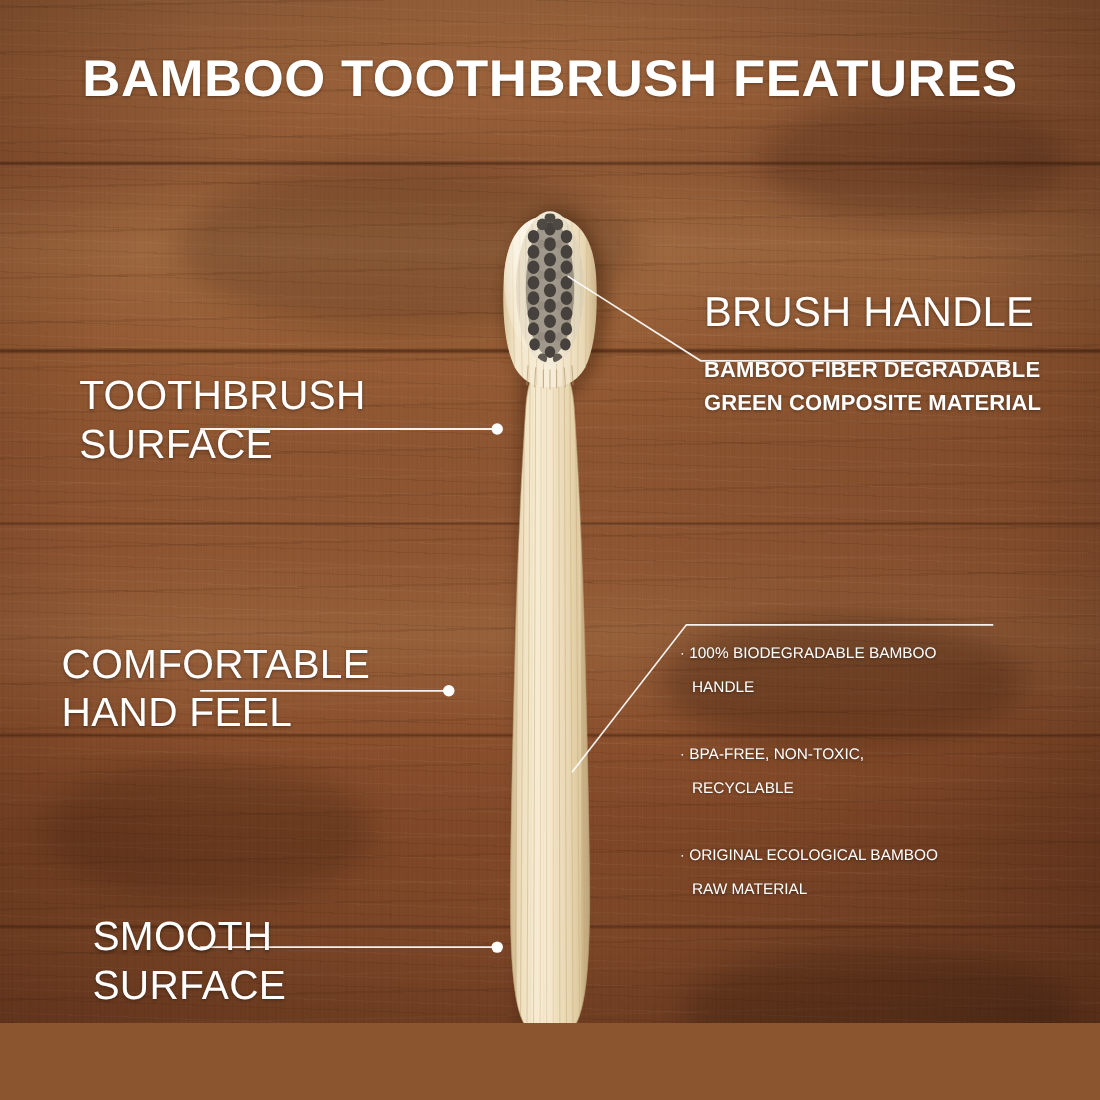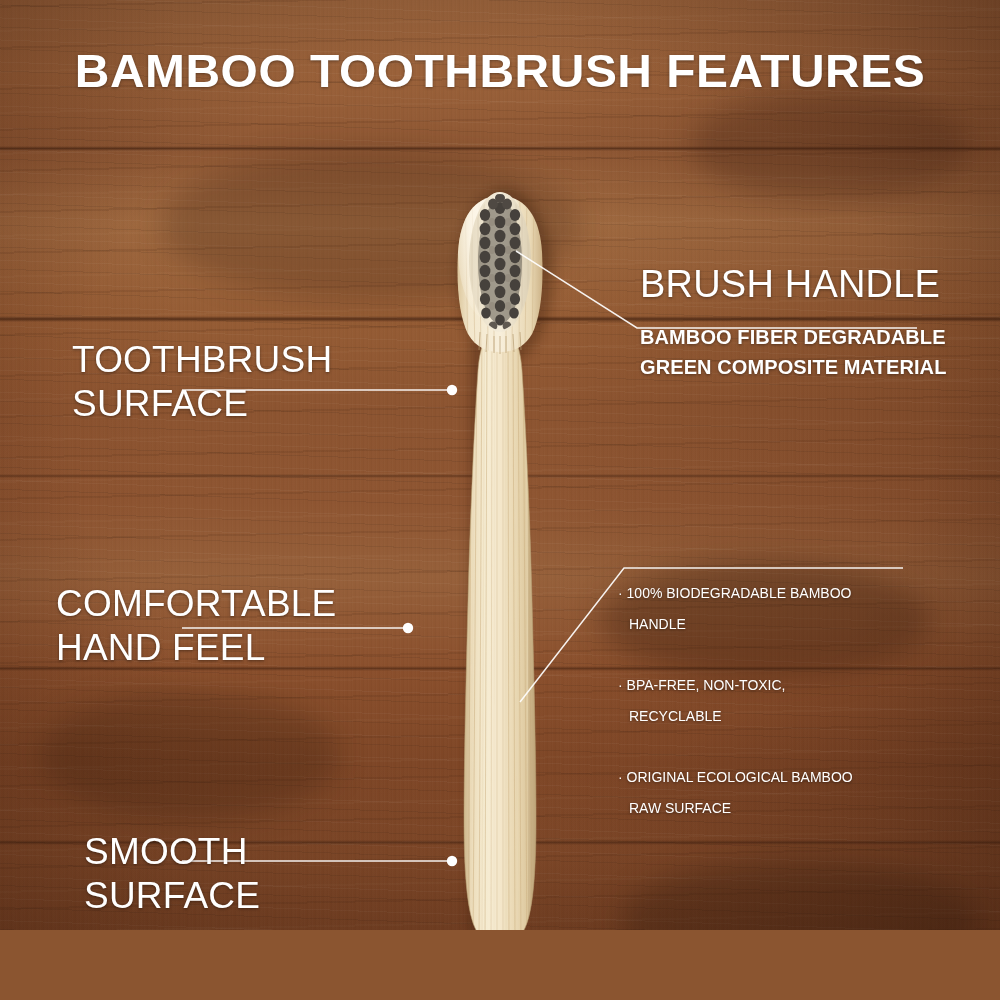--- a/index.html
+++ b/index.html
@@ -394,17 +394,17 @@
       <span>HANDLE</span>
     </div>
     <div class="bullet">
       <span class="dotmark">·</span>
       <span>BPA-FREE, NON-TOXIC,</span><br>
       <span>RECYCLABLE</span>
     </div>
     <div class="bullet">
       <span class="dotmark">·</span>
       <span>ORIGINAL ECOLOGICAL BAMBOO</span><br>
-      <span>RAW SURFACE</span>
+      <span>RAW MATERIAL</span>
     </div>
   </div>
 
 </div>
 
 </body></html>

